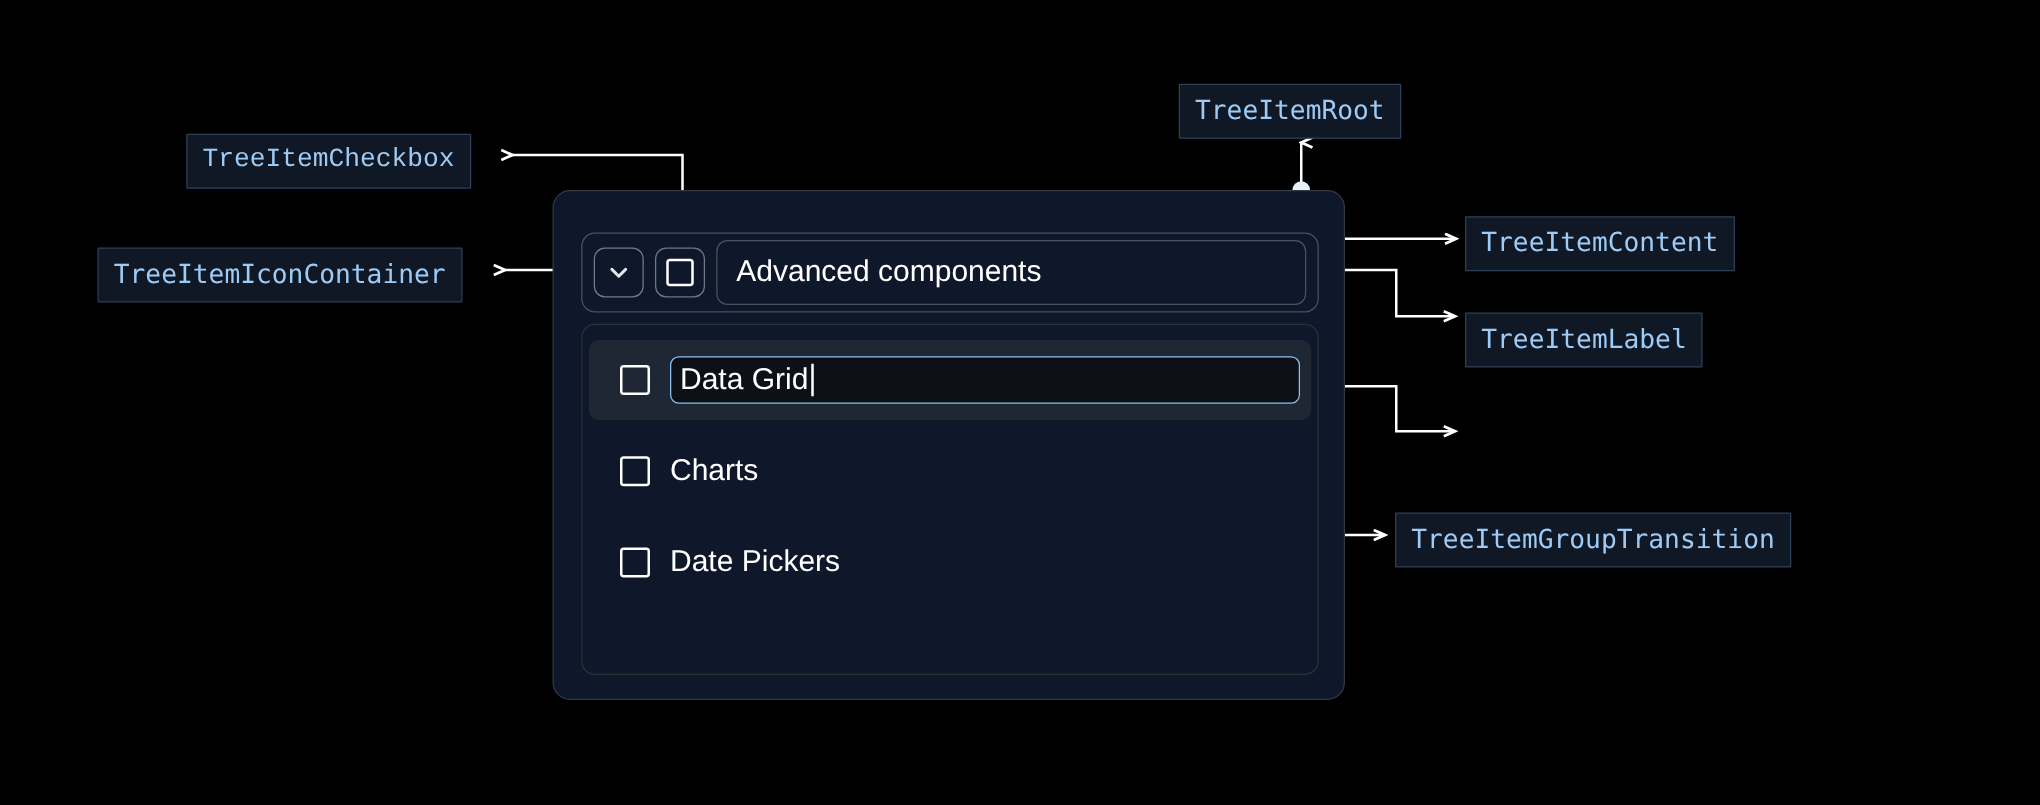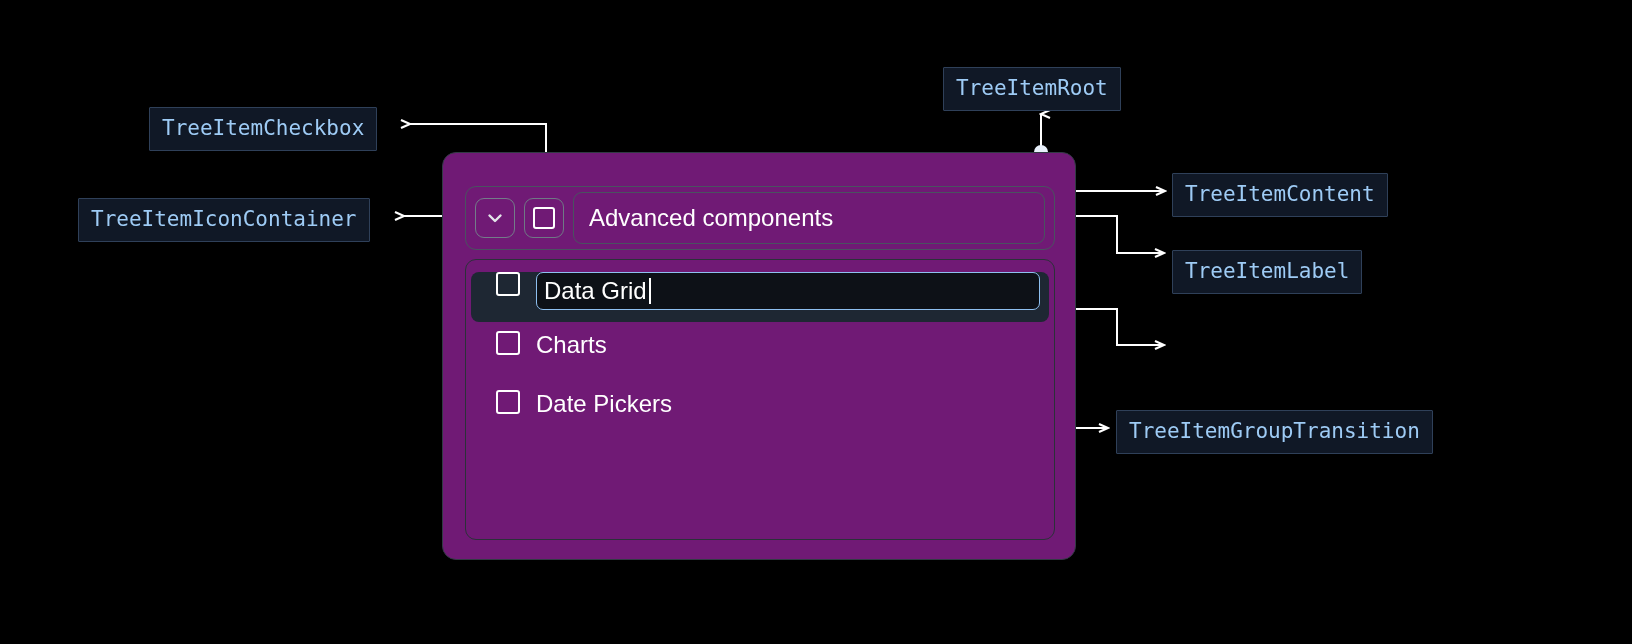--- a/index.html
+++ b/index.html
@@ -43,21 +43,21 @@
     z-index: 8;
   }
 
   
   #tree-root {
     position: absolute;
     left: 442px;
     top: 152px;
     width: 634px;
     height: 408px;
-    background: #701a75;
+    background: #0f172a;
     border: 1px solid #323a44;
     border-radius: 14px;
     z-index: 6;
   }
 
   
   #tree-content {
     position: absolute;
     left: 22px;
     top: 33px;
@@ -120,22 +120,23 @@
     left: 22px;
     top: 106px;
     width: 590px;
     height: 281px;
     border: 1px solid #2b3139;
     border-radius: 11px;
     padding-top: 12px;
   }
 
   .tree-row {
-    height: 50px;
-    display: flex;
+    height: 64px;
+    display: flex;
+    align-items: center;
     padding-left: 30px;
     gap: 0px;
     margin-bottom: 9px;
   }
   .tree-row.editing {
     background: #1e2733;
     border-radius: 8px;
     margin-left: 5px;
     margin-right: 5px;
     padding-left: 25px;
@@ -225,21 +226,21 @@
       <path d="M1041,309 L1117,309 L1117,345 L1164,345" fill="none" stroke="#ffffff" stroke-width="2" marker-end="url(#arrowR)"></path>
       <circle cx="1041" cy="309" r="7" fill="#e8f0fb"></circle>
     </g>
 
     <g>
       <path d="M1053,428 L1108,428" fill="none" stroke="#ffffff" stroke-width="2" marker-end="url(#arrowR)"></path>
       <circle cx="1053" cy="428" r="7" fill="#e8f0fb"></circle>
     </g>
   </svg>
 
-  <div class="chip" style="left:149px; top:107px;">TreeItemCheckbox</div>
+  <div class="chip" style="left:149px; top:107px;font-family:Liberation Mono, monospace;">TreeItemCheckbox</div>
 
   <div class="chip" style="left:78px; top:198px;">TreeItemIconContainer</div>
 
   <div class="chip" style="left:943px; top:67px;">TreeItemRoot</div>
 
   <div class="chip" style="left:1172px; top:173px;">TreeItemContent</div>
 
   <div class="chip" style="left:1172px; top:250px;">TreeItemLabel</div>
 
 

